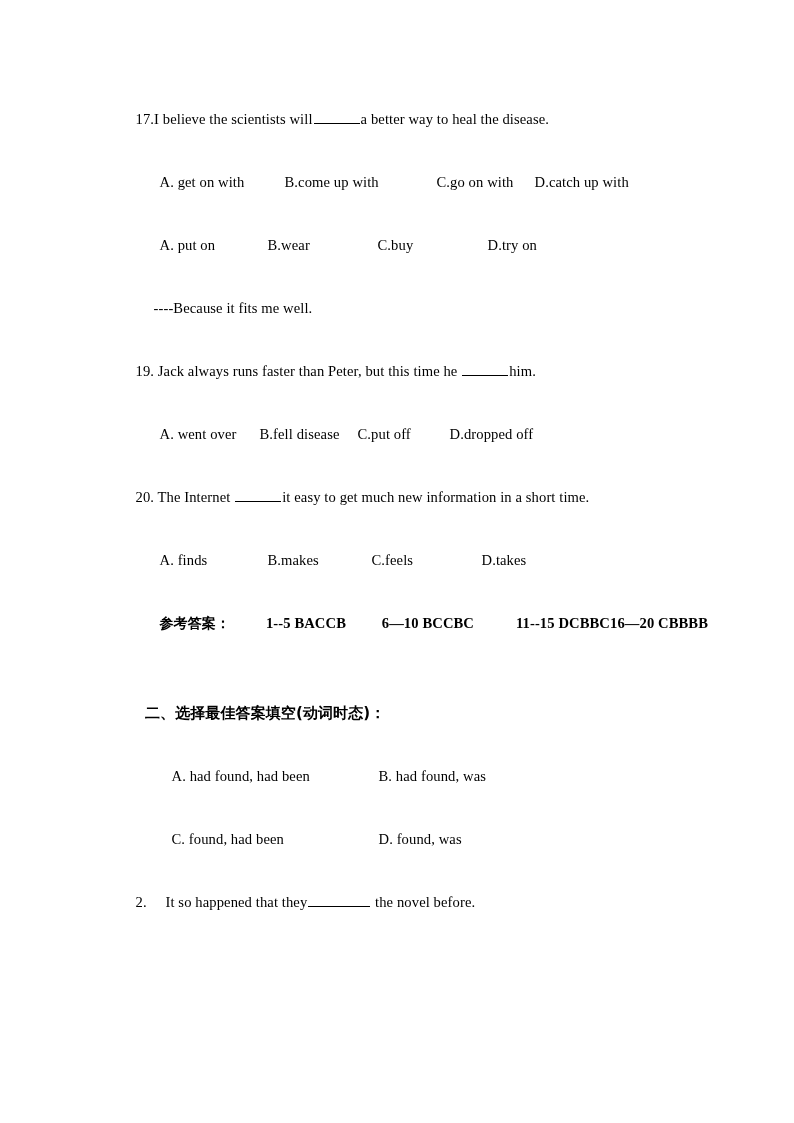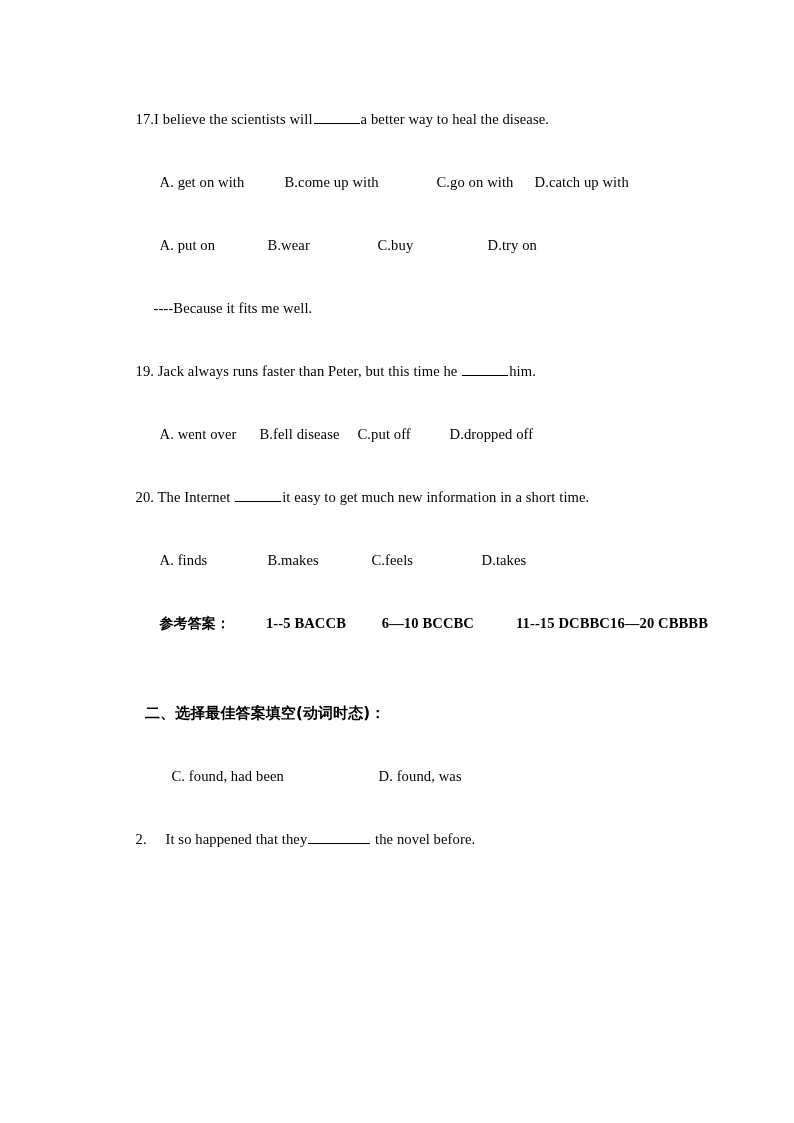--- a/index.html
+++ b/index.html
@@ -92,20 +92,23 @@
     </div>
 
     <div class="spacer-line">&nbsp;</div>
     <div style="height:6px"></div>
 
     <div class="ln cjk" style="font-size:15px;">
       <span>二、选择最佳答案填空(动词时态)：</span>
     </div>
 
     <div class="ln" style="padding-left:36px;">
+      <span class="opt" style="width:207px">A. had found, had been</span><span class="opt">B. had found, was</span>
+    </div>
+    <div class="ln" style="padding-left:36px;">
       <span class="opt" style="width:207px">C. found, had been</span><span class="opt">D. found, was</span>
     </div>
 
     <div class="ln">
       <span class="opt" style="width:30px">2.</span><span>It so happened that they</span><span class="blank" style="width:62px"></span><span> the novel before.</span>
     </div>
 
   </div>
 </div>
 

